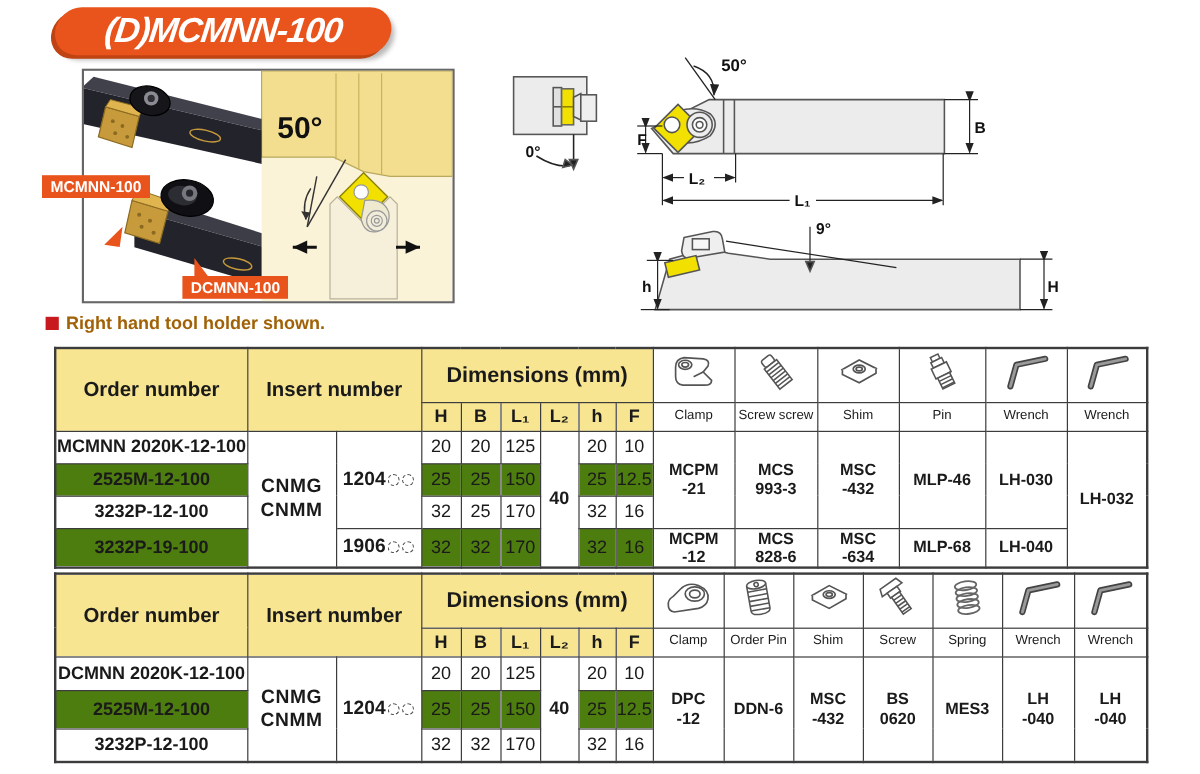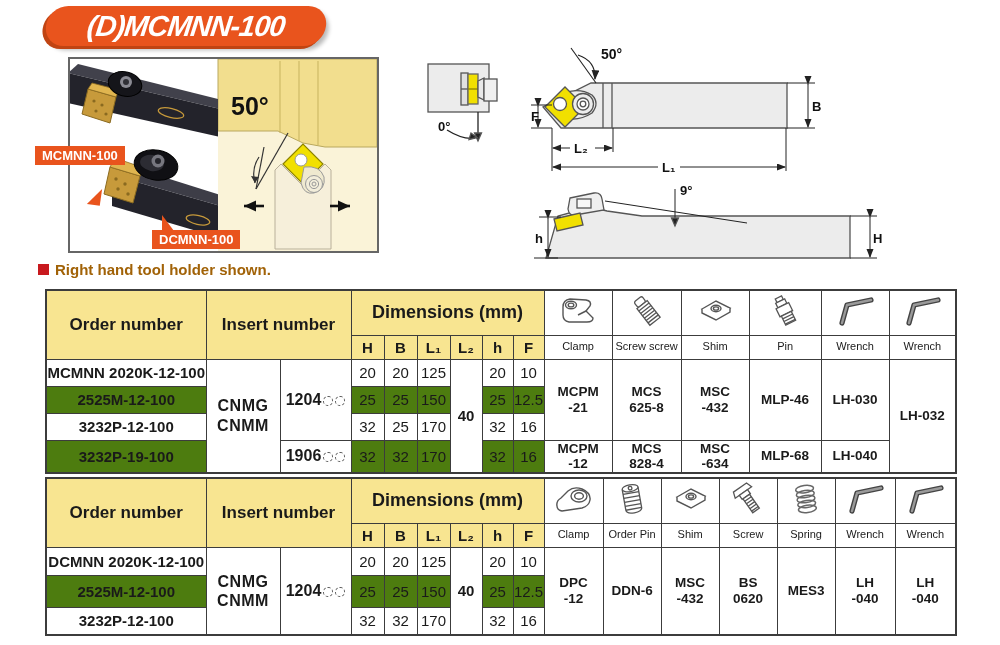--- a/index.html
+++ b/index.html
@@ -320,21 +320,21 @@
         <span>1204</span><span class="wc"></span><span class="wc"></span></td>
       <td class="num">20</td>
       <td class="num">20</td>
       <td class="num">125</td>
       <td class="merge" rowspan="4" style="font-size:15px;">40</td>
       <td class="num">20</td>
       <td class="num">10</td>
       <td class="part" rowspan="3">
         <span>MCPM</span><br><span>-21</span></td>
       <td class="part" rowspan="3">
-        <span>MCS</span><br><span>625-8</span></td>
+        <span>MCS</span><br><span>993-3</span></td>
       <td class="part" rowspan="3">
         <span>MSC</span><br><span>-432</span></td>
       <td class="part" rowspan="3">MLP-46</td>
       <td class="part" rowspan="3">LH-030</td>
       <td class="part" rowspan="4">LH-032</td>
     </tr>
     <tr style="height:27px;" class="hl">
       <td class="order">2525M-12-100</td>
       <td class="num">25</td>
       <td class="num">25</td>
@@ -355,21 +355,21 @@
       <td class="merge">
         <span>1906</span><span class="wc"></span><span class="wc"></span></td>
       <td class="num">32</td>
       <td class="num">32</td>
       <td class="num">170</td>
       <td class="num">32</td>
       <td class="num">16</td>
       <td class="part">
         <span>MCPM</span><br><span>-12</span></td>
       <td class="part">
-        <span>MCS</span><br><span>828-4</span></td>
+        <span>MCS</span><br><span>828-6</span></td>
       <td class="part">
         <span>MSC</span><br><span>-634</span></td>
       <td class="part">MLP-68</td>
       <td class="part">LH-040</td>
     </tr>
   </tbody>
     </table>
 
   <table class="cat" style="top:477px;">
     <colgroup>

